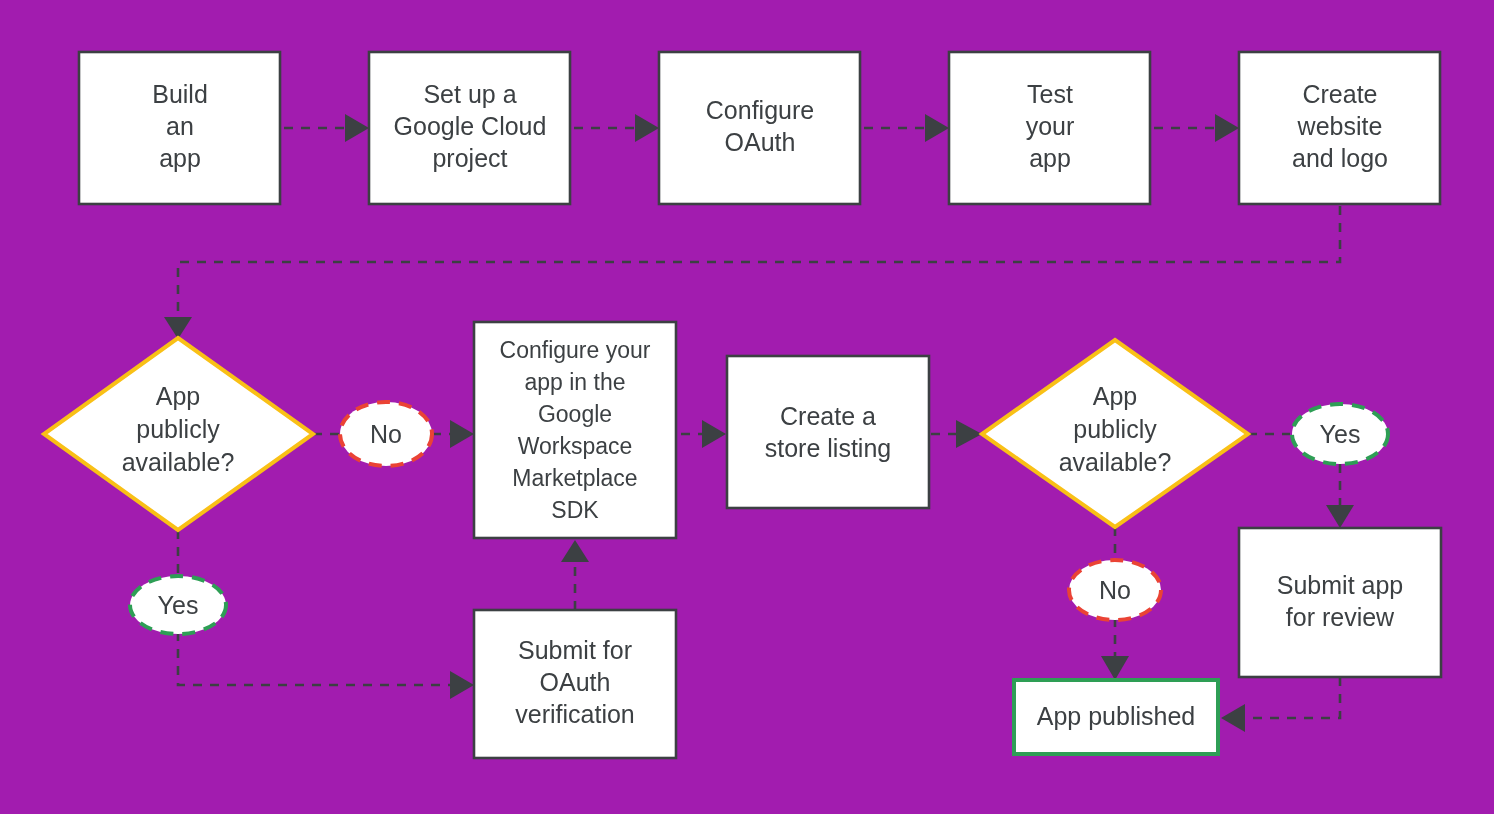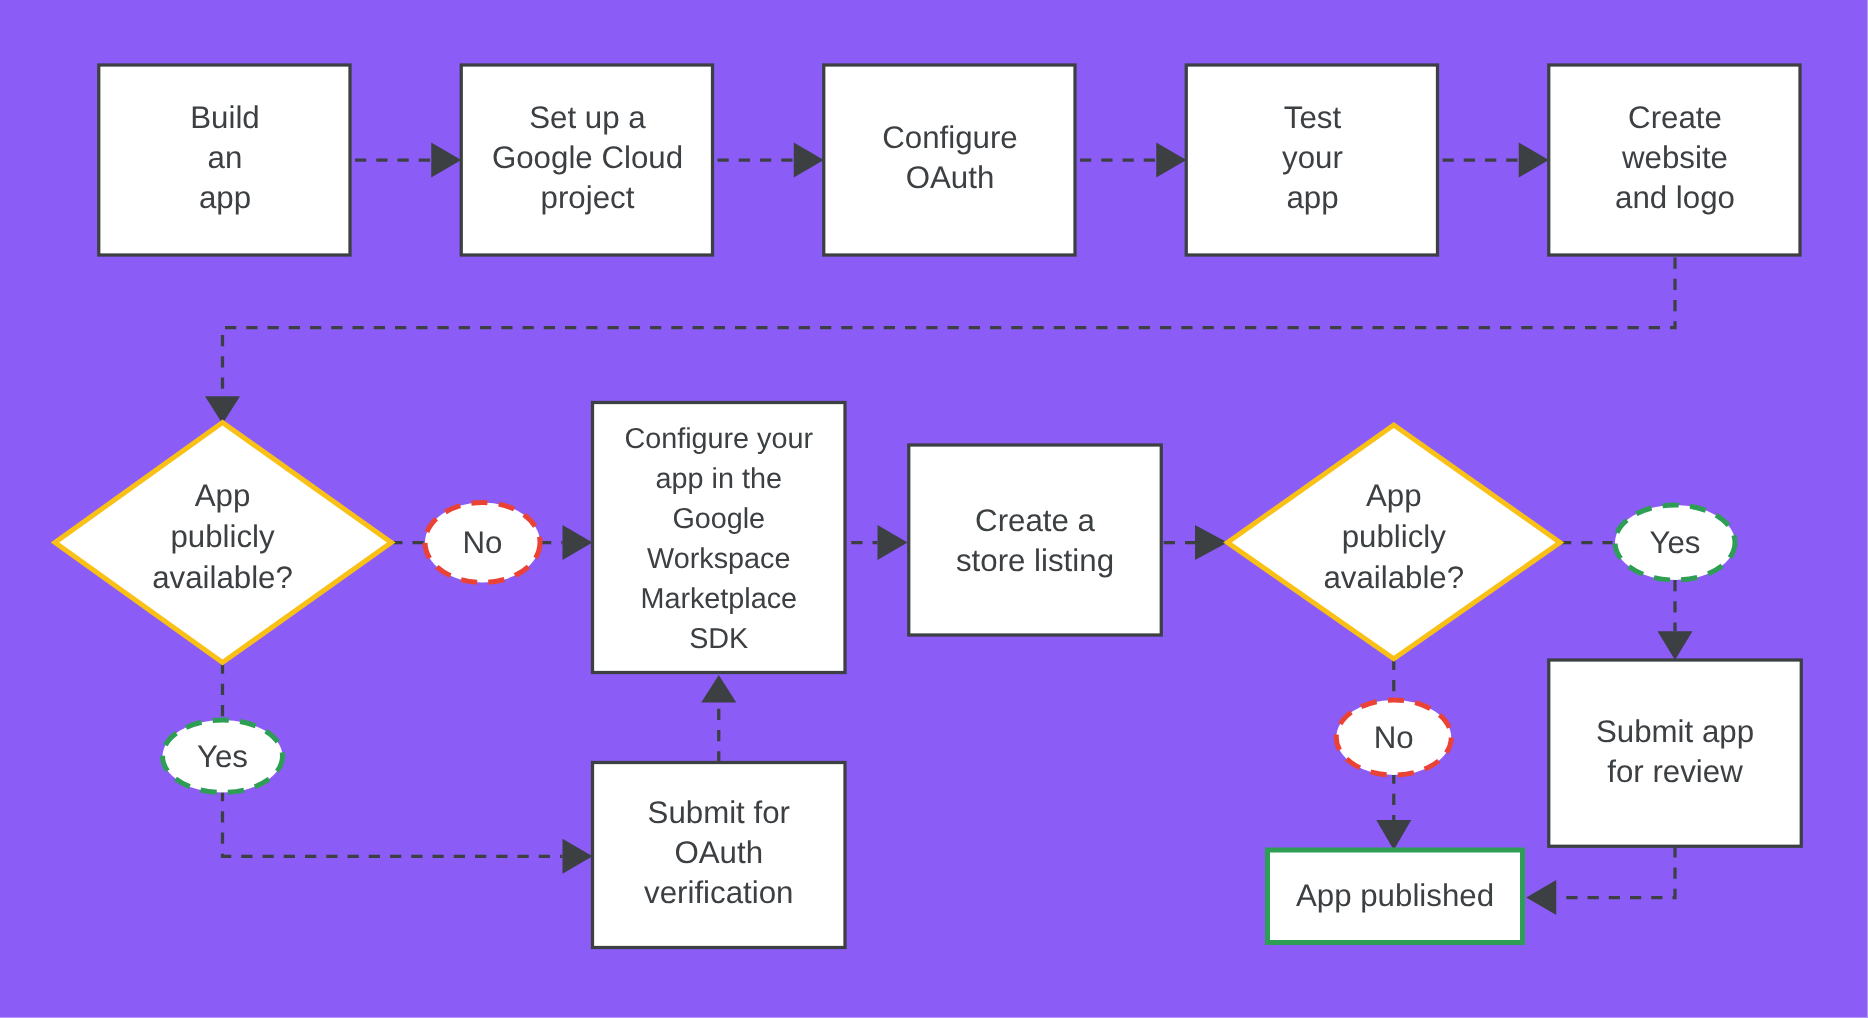--- a/index.html
+++ b/index.html
@@ -10,21 +10,21 @@
   body {
     width: 1494px;
     height: 814px;
     font-family: "Liberation Sans", sans-serif;
     overflow: hidden;
   }
   #canvas {
     position: relative;
     width: 1494px;
     height: 814px;
-    background: #8b5cf6;
+    background: #a21caf;
     text-decoration: underline;
   }
   svg.layer {
     position: absolute;
     top: 0;
     left: 0;
     width: 1494px;
     height: 814px;
   }
   .node-text {

